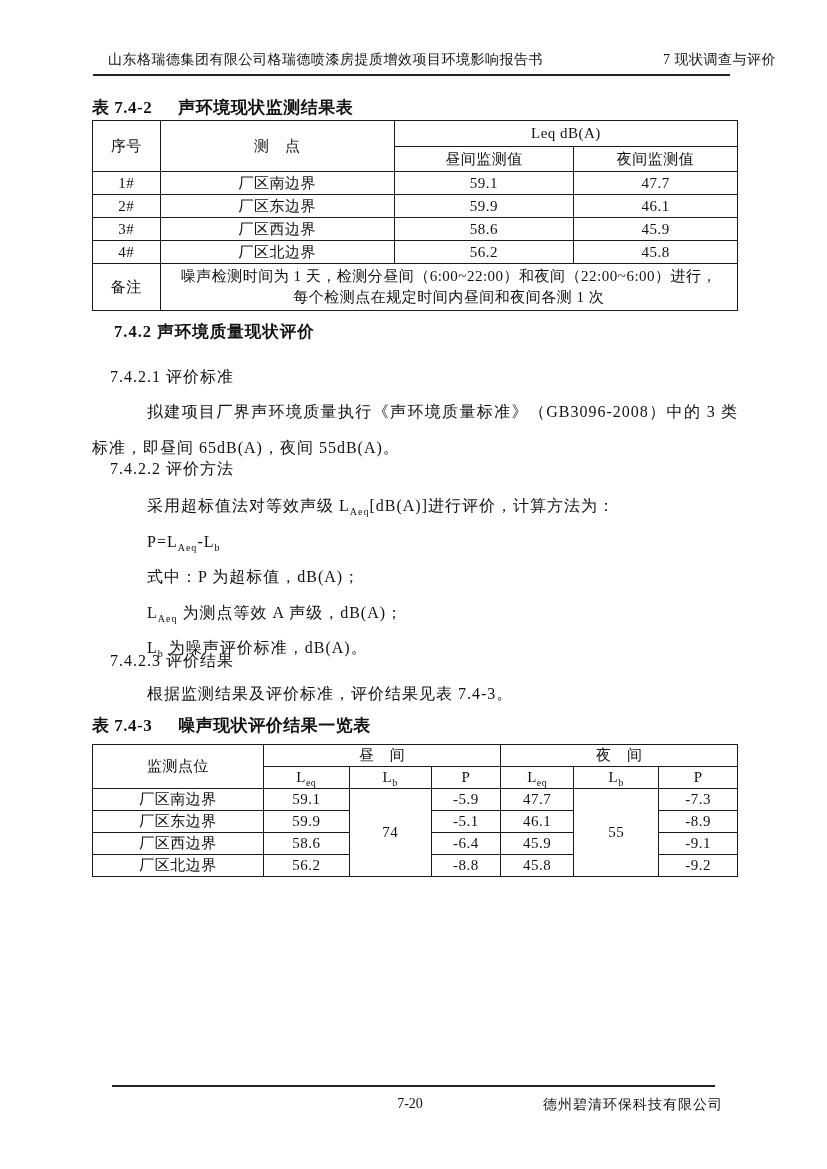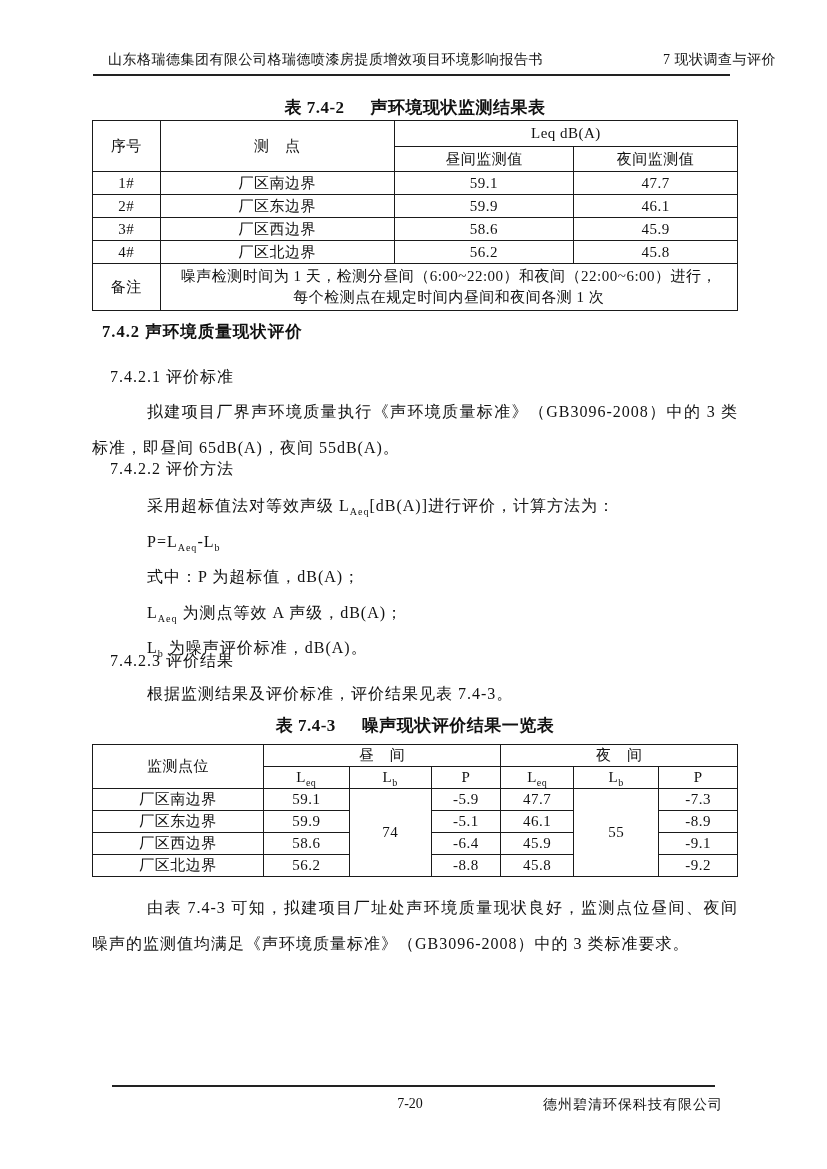--- a/index.html
+++ b/index.html
@@ -19,21 +19,21 @@
     font-size:14px; letter-spacing:0.5px; white-space:nowrap;
   }
   .hdr-rule {
     position:absolute; top:74px; left:93px; width:637px; height:2px;
     background:#222;
   }
 
   
   .tbl-caption {
     position:absolute; left:92px; width:646px;
-    text-align:center; font-weight:bold; font-size:17px; letter-spacing:0.5px;
+    font-weight:bold; font-size:17px; letter-spacing:0.5px;
   }
   .tbl-caption .gap { display:inline-block; width:26px; }
 
   
   .doc-table {
     position:absolute; left:92px; width:646px;
     border-collapse:collapse; table-layout:fixed;
     font-size:15px; letter-spacing:0.5px;
   }
   .doc-table td, .doc-table th {
@@ -47,21 +47,21 @@
   #table1 tr.nr { height:46px; }
   #table1 .note-text { line-height:21px; padding:2px 18px; }
 
   #table2 { top:744px; }
   #table2 tr { height:22px; }
 
   sub.s { font-size:10px; line-height:0;margin-top:8px; }
 
   
   .heading-bold {
-    position:absolute; left:102px; font-size:16.5px; font-weight:bold; letter-spacing:1px;
+    position:absolute; left:114px; font-size:16.5px; font-weight:bold; letter-spacing:1px;
   }
   .heading {
     position:absolute; left:110px; font-size:16px; letter-spacing:1px;
   }
   .para {
     position:absolute; left:92px; width:646px;
     font-size:16px; line-height:36px; letter-spacing:1px;
     text-align:justify; text-indent:55px;
   }
   .formula-block {
@@ -216,19 +216,18 @@
       <tr>
         <td>厂区北边界</td>
         <td>56.2</td>
         <td>-8.8</td>
         <td>45.8</td>
         <td>-9.2</td>
       </tr>
     </tbody>
   </table>
 
-  <div class="para" style="top:890px;">由表 7.4-3 可知，拟建项目厂址处声环境质量现状良好，监测点位昼间、夜间噪声的监测值均满足《声环境质量标准》（GB3096-2008）中的 3 类标准要求。</div>
 
   <div class="ftr-rule"></div>
   <div class="ftr-page">7-20</div>
   <div class="ftr-company">德州碧清环保科技有限公司</div>
 
 </div>
 
 </body></html>

